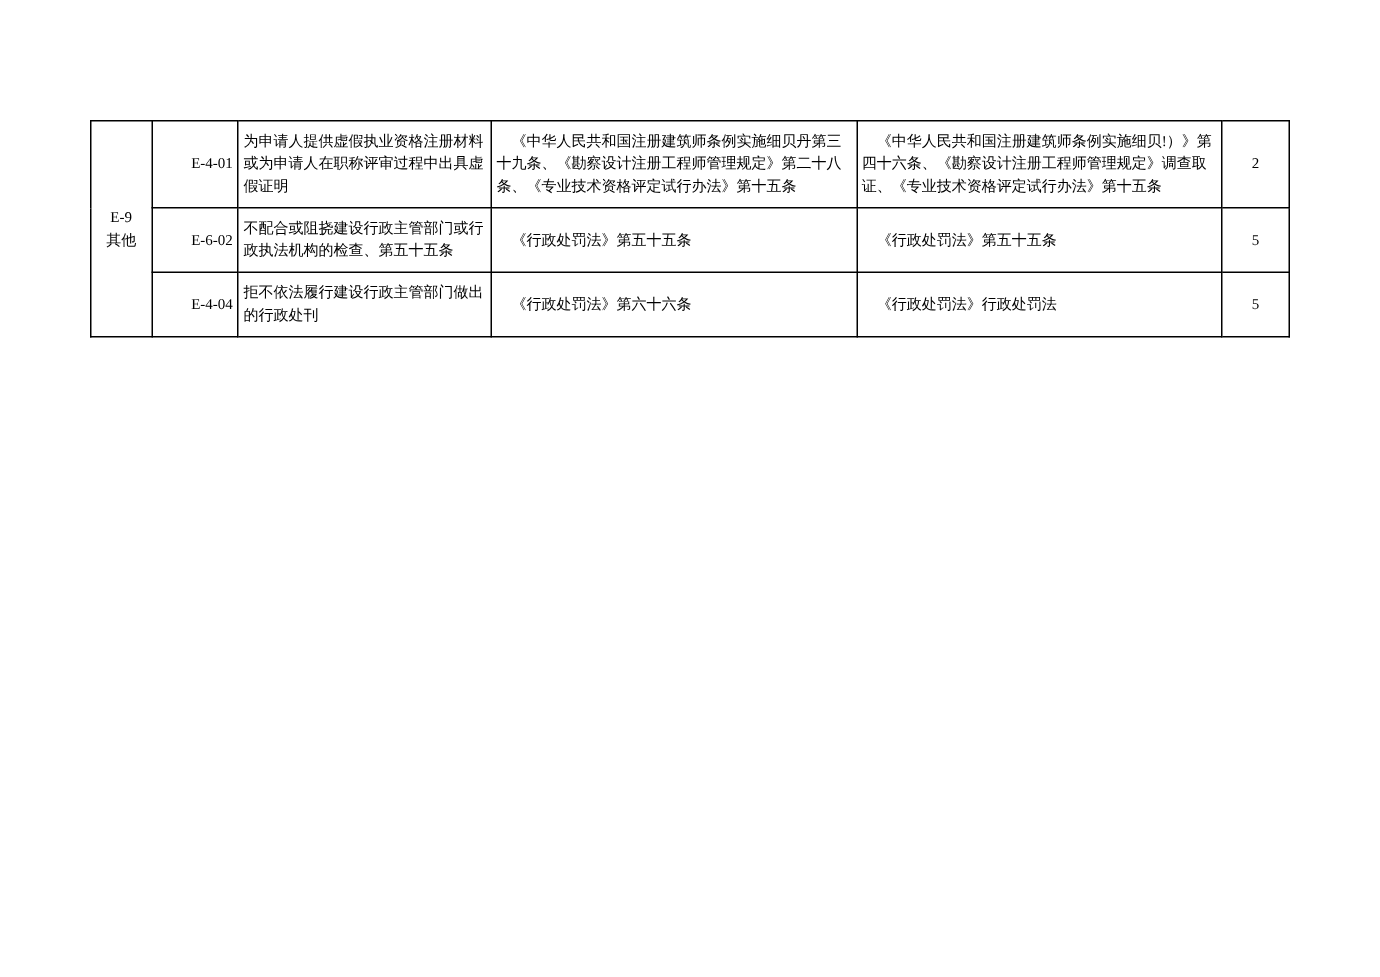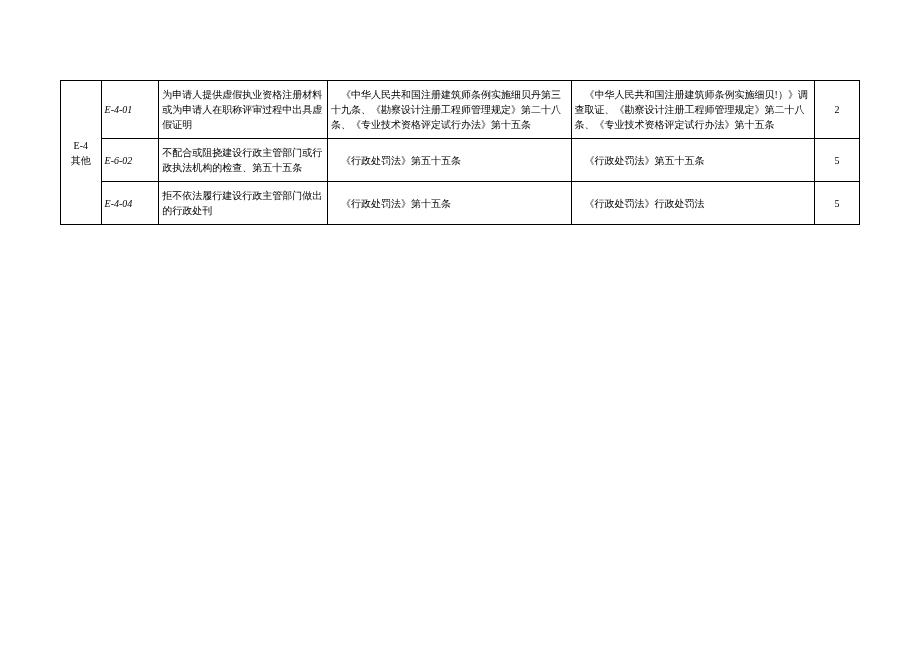--- a/index.html
+++ b/index.html
@@ -16,50 +16,50 @@
     }
     td {
       border: 1px solid #000;
       font-size: 10px;
       line-height: 1.5;
       vertical-align: middle;
       padding: 6px 3px;
       color: #000;
     }
     .col-cat { width: 38px; text-align: center; }
-    .col-code { width: 54px; text-align: left; font-style: italic; }
+    .col-code { width: 54px; text-align: right; }
     .col-desc { width: 158px; text-align: left; }
     .col-ref1 { width: 228px; text-align: left; }
     .col-ref2 { width: 228px; text-align: left; }
     .col-num { width: 42px; text-align: center; }
   </style>
 </head>
 <body>
 
 <table>
   <tbody>
       <tr>
     <td class="col-cat" rowspan="3">
-      <div>E-4</div>
+      <div>E-9</div>
       <div>其他</div>
     </td>
     <td class="col-code">E-4-01</td>
     <td class="col-desc">为申请人提供虚假执业资格注册材料或为申请人在职称评审过程中出具虚假证明</td>
     <td class="col-ref1">　《中华人民共和国注册建筑师条例实施细贝丹第三十九条、《勘察设计注册工程师管理规定》第二十八条、《专业技术资格评定试行办法》第十五条</td>
-    <td class="col-ref2">　《中华人民共和国注册建筑师条例实施细贝!）》调查取证、《勘察设计注册工程师管理规定》第二十八条、《专业技术资格评定试行办法》第十五条</td>
+    <td class="col-ref2">　《中华人民共和国注册建筑师条例实施细贝!）》第四十六条、《勘察设计注册工程师管理规定》调查取证、《专业技术资格评定试行办法》第十五条</td>
     <td class="col-num">2</td>
   </tr>
   <tr>
     <td class="col-code">E-6-02</td>
     <td class="col-desc">不配合或阻挠建设行政主管部门或行政执法机构的检查、第五十五条</td>
     <td class="col-ref1">　《行政处罚法》第五十五条</td>
     <td class="col-ref2">　《行政处罚法》第五十五条</td>
     <td class="col-num">5</td>
   </tr>
   <tr>
     <td class="col-code">E-4-04</td>
     <td class="col-desc">拒不依法履行建设行政主管部门做出的行政处刊</td>
-    <td class="col-ref1">　《行政处罚法》第十五条</td>
+    <td class="col-ref1">　《行政处罚法》第六十六条</td>
     <td class="col-ref2">　《行政处罚法》行政处罚法</td>
     <td class="col-num">5</td>
   </tr>
 </tbody>
   </table>
 
 </body></html>

